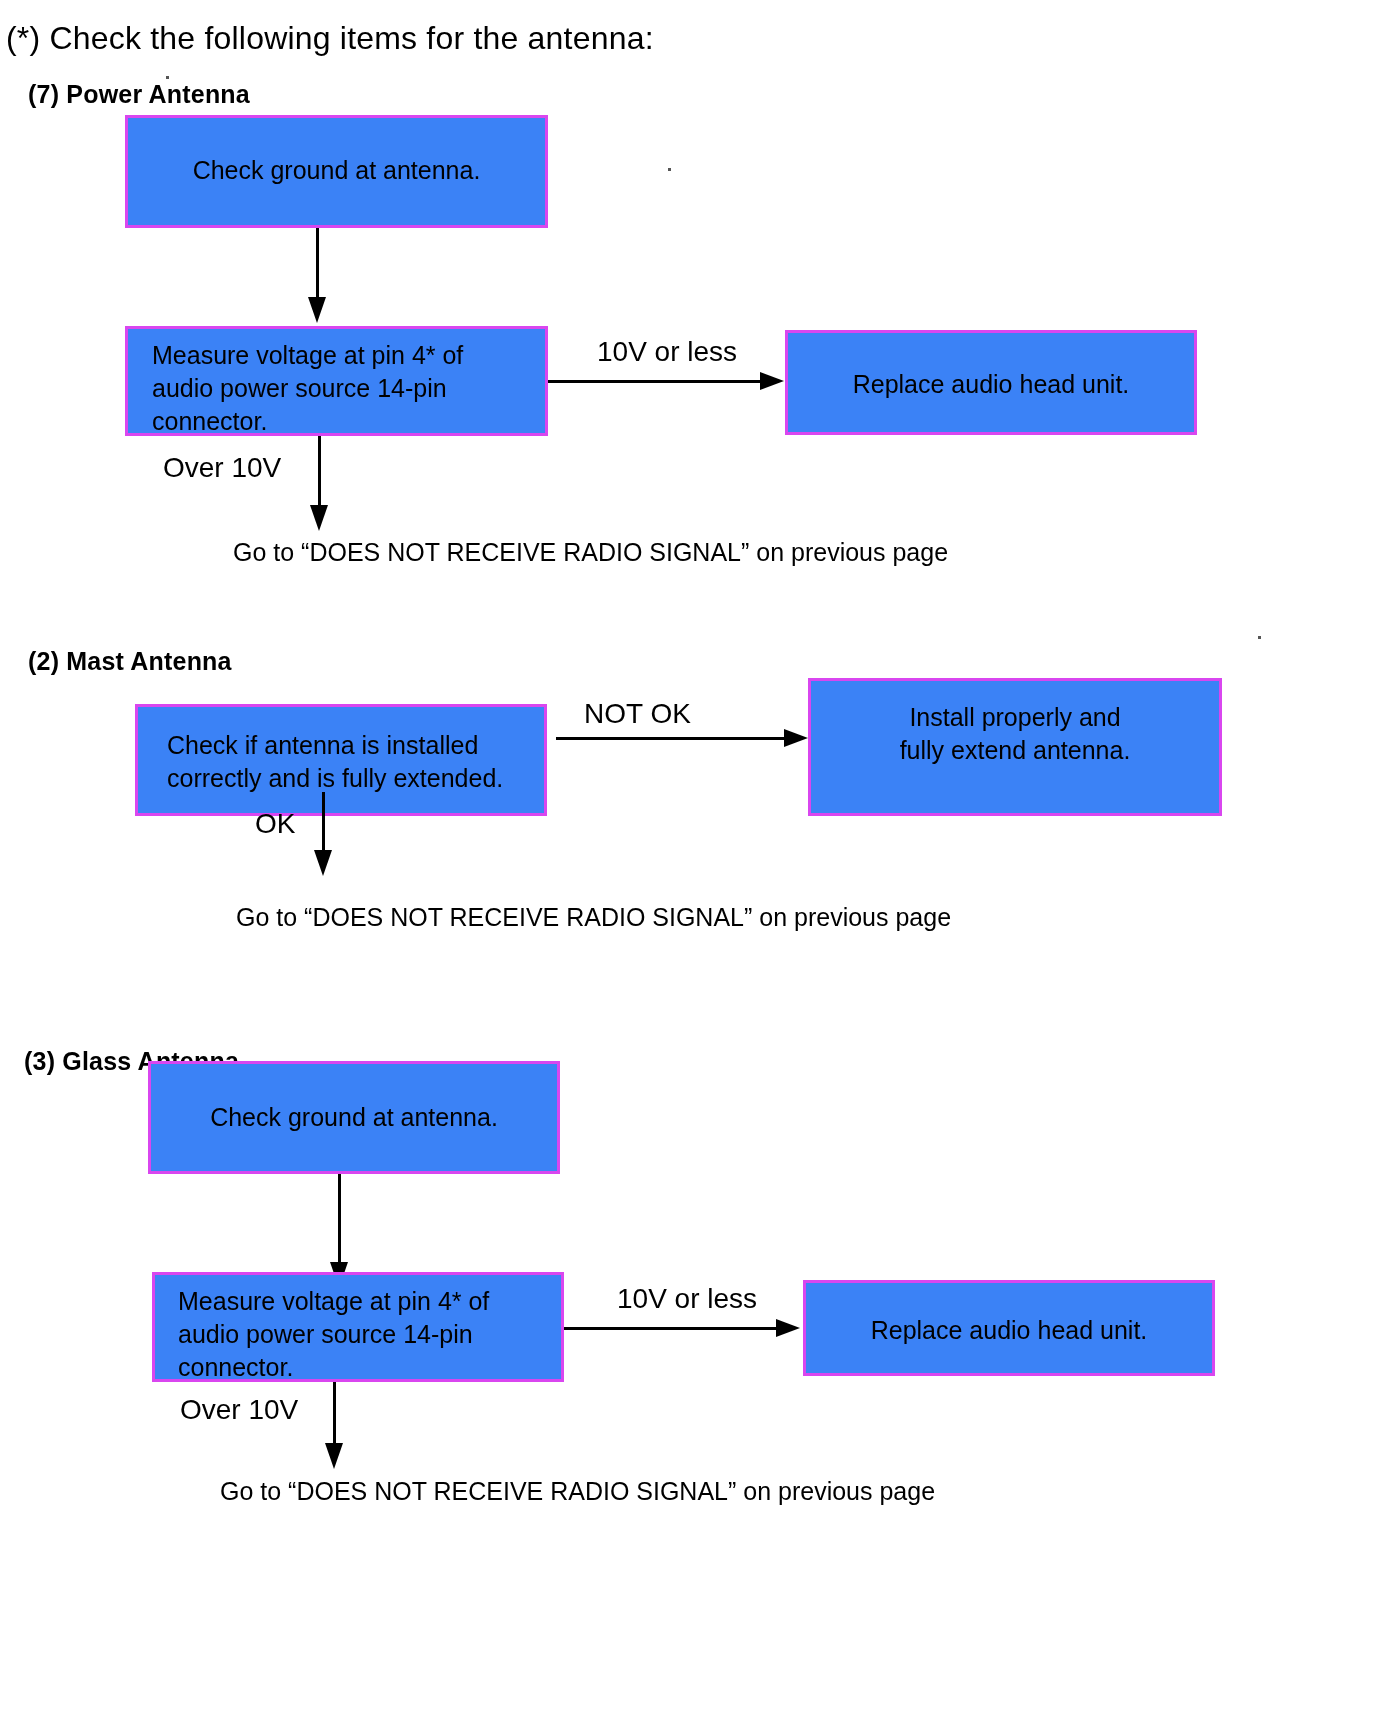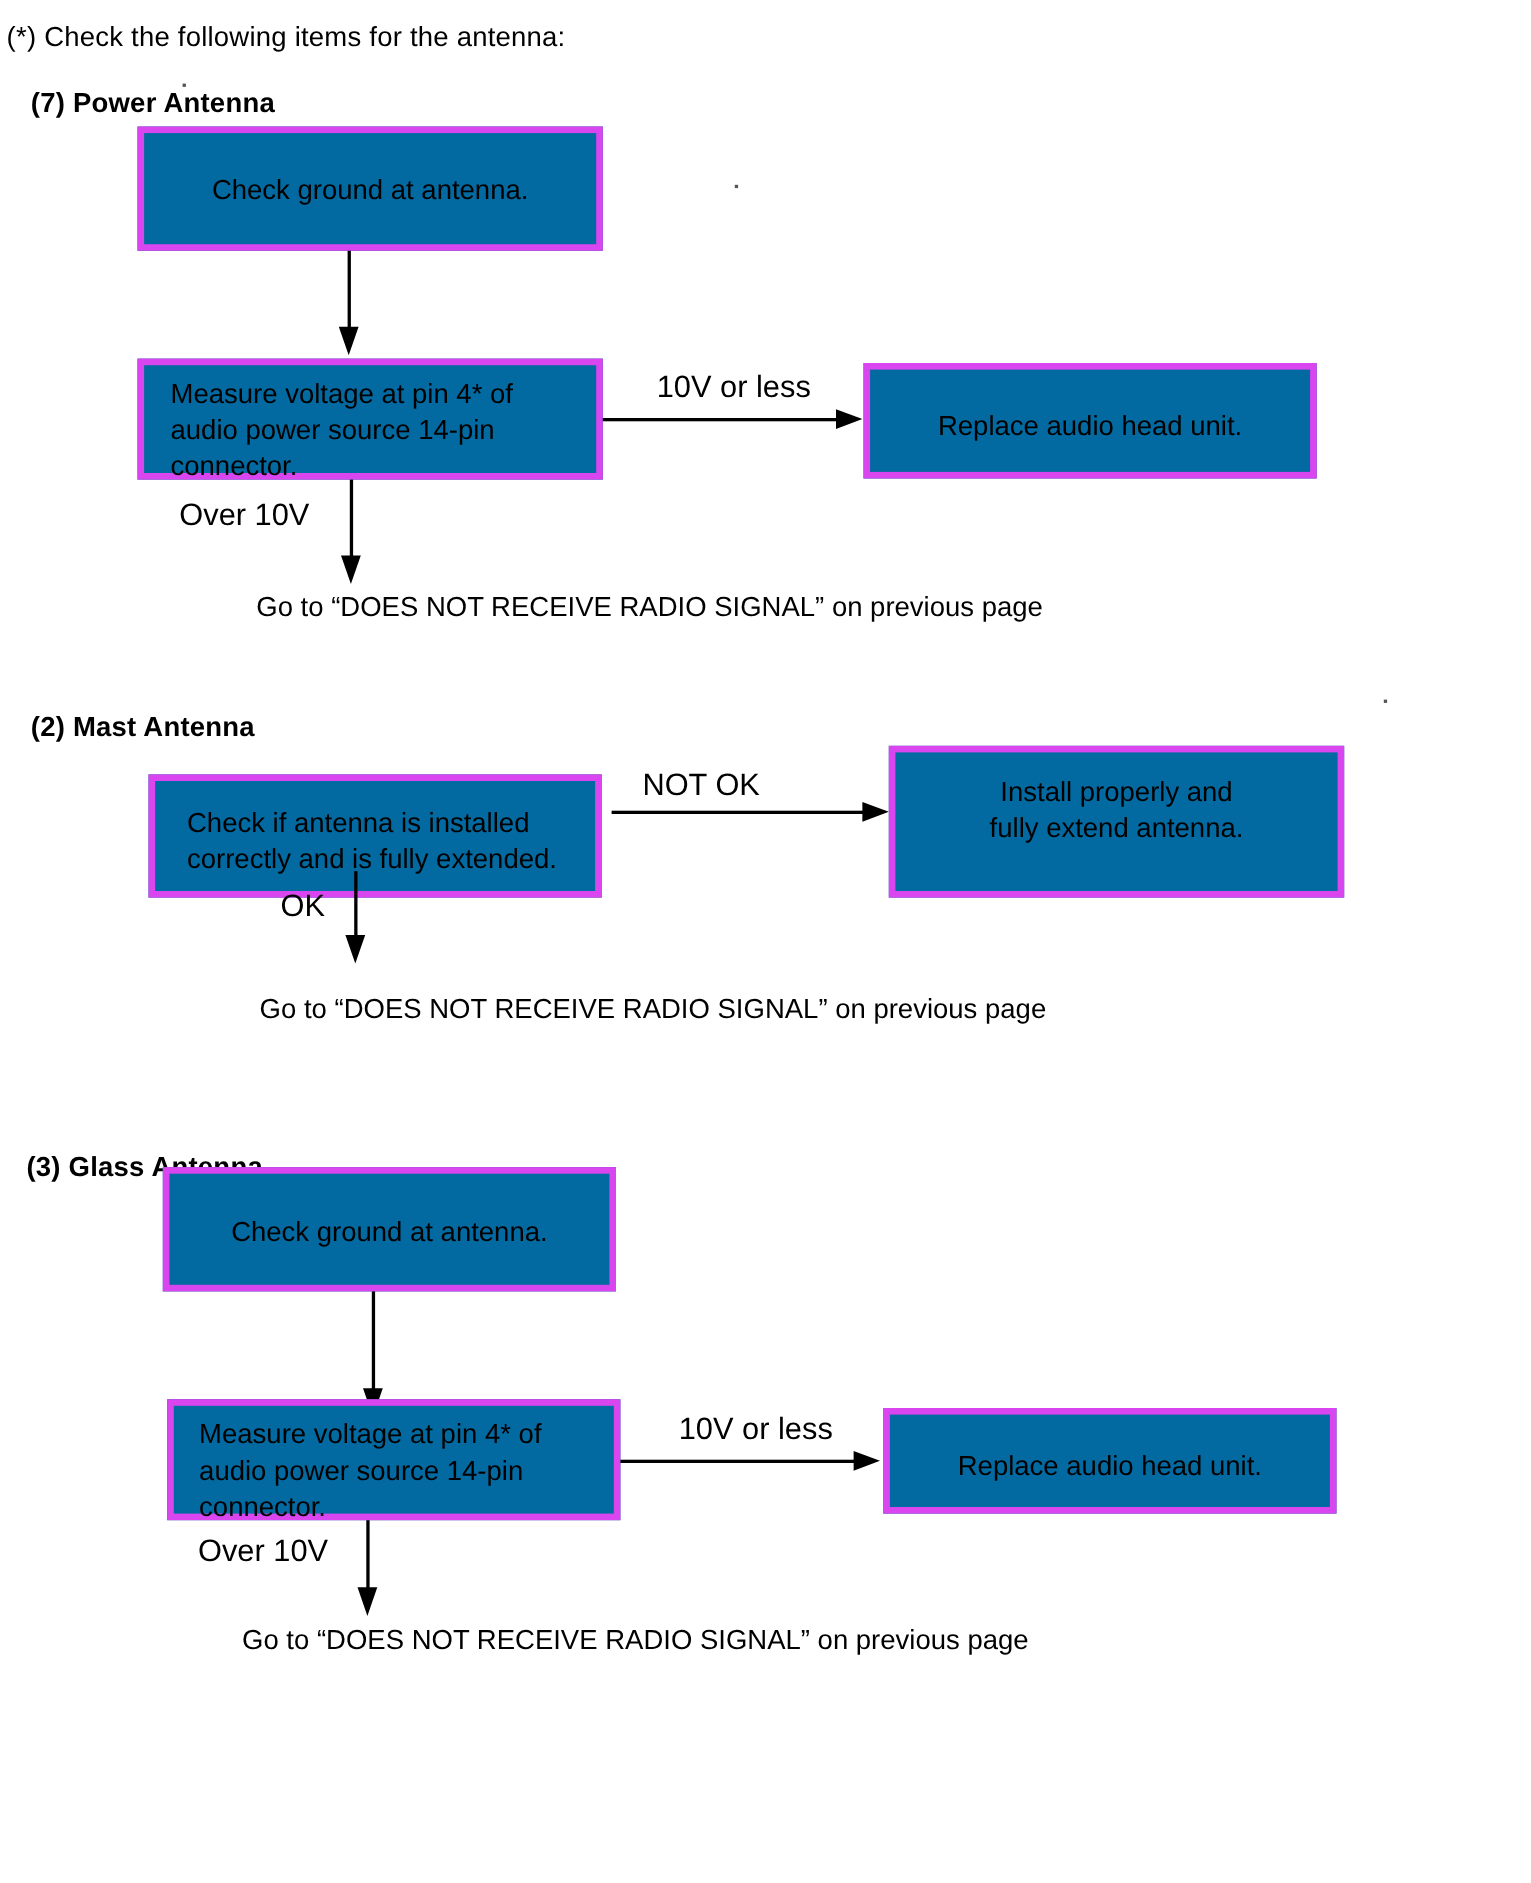--- a/index.html
+++ b/index.html
@@ -17,21 +17,21 @@
   }
 
   .page {
     position: absolute;
     inset: 0;
   }
 
   
   .intro {
     position: absolute;
-    font-size: 25px;
+    font-size: 32px;
     letter-spacing: 0.2px;
     white-space: nowrap;
   }
   .section-heading {
     position: absolute;
     font-size: 25px;
     font-weight: bold;
     letter-spacing: 0.2px;
     white-space: nowrap;
   }
@@ -42,23 +42,23 @@
   }
   .terminal-text {
     position: absolute;
     font-size: 25px;
     white-space: nowrap;
   }
 
   
   .box {
     position: absolute;
-    border: 6px solid #d946ef;
+    border: 3px solid #d946ef;
     box-sizing: border-box;
-    background: #0369a1;
+    background: #3b82f6;
   }
   .box .box-text {
     position: absolute;
     font-size: 25px;
     line-height: 33px;
     white-space: pre-line;
   }
   .box.center-text .box-text {
     left: 0;
     right: 0;

